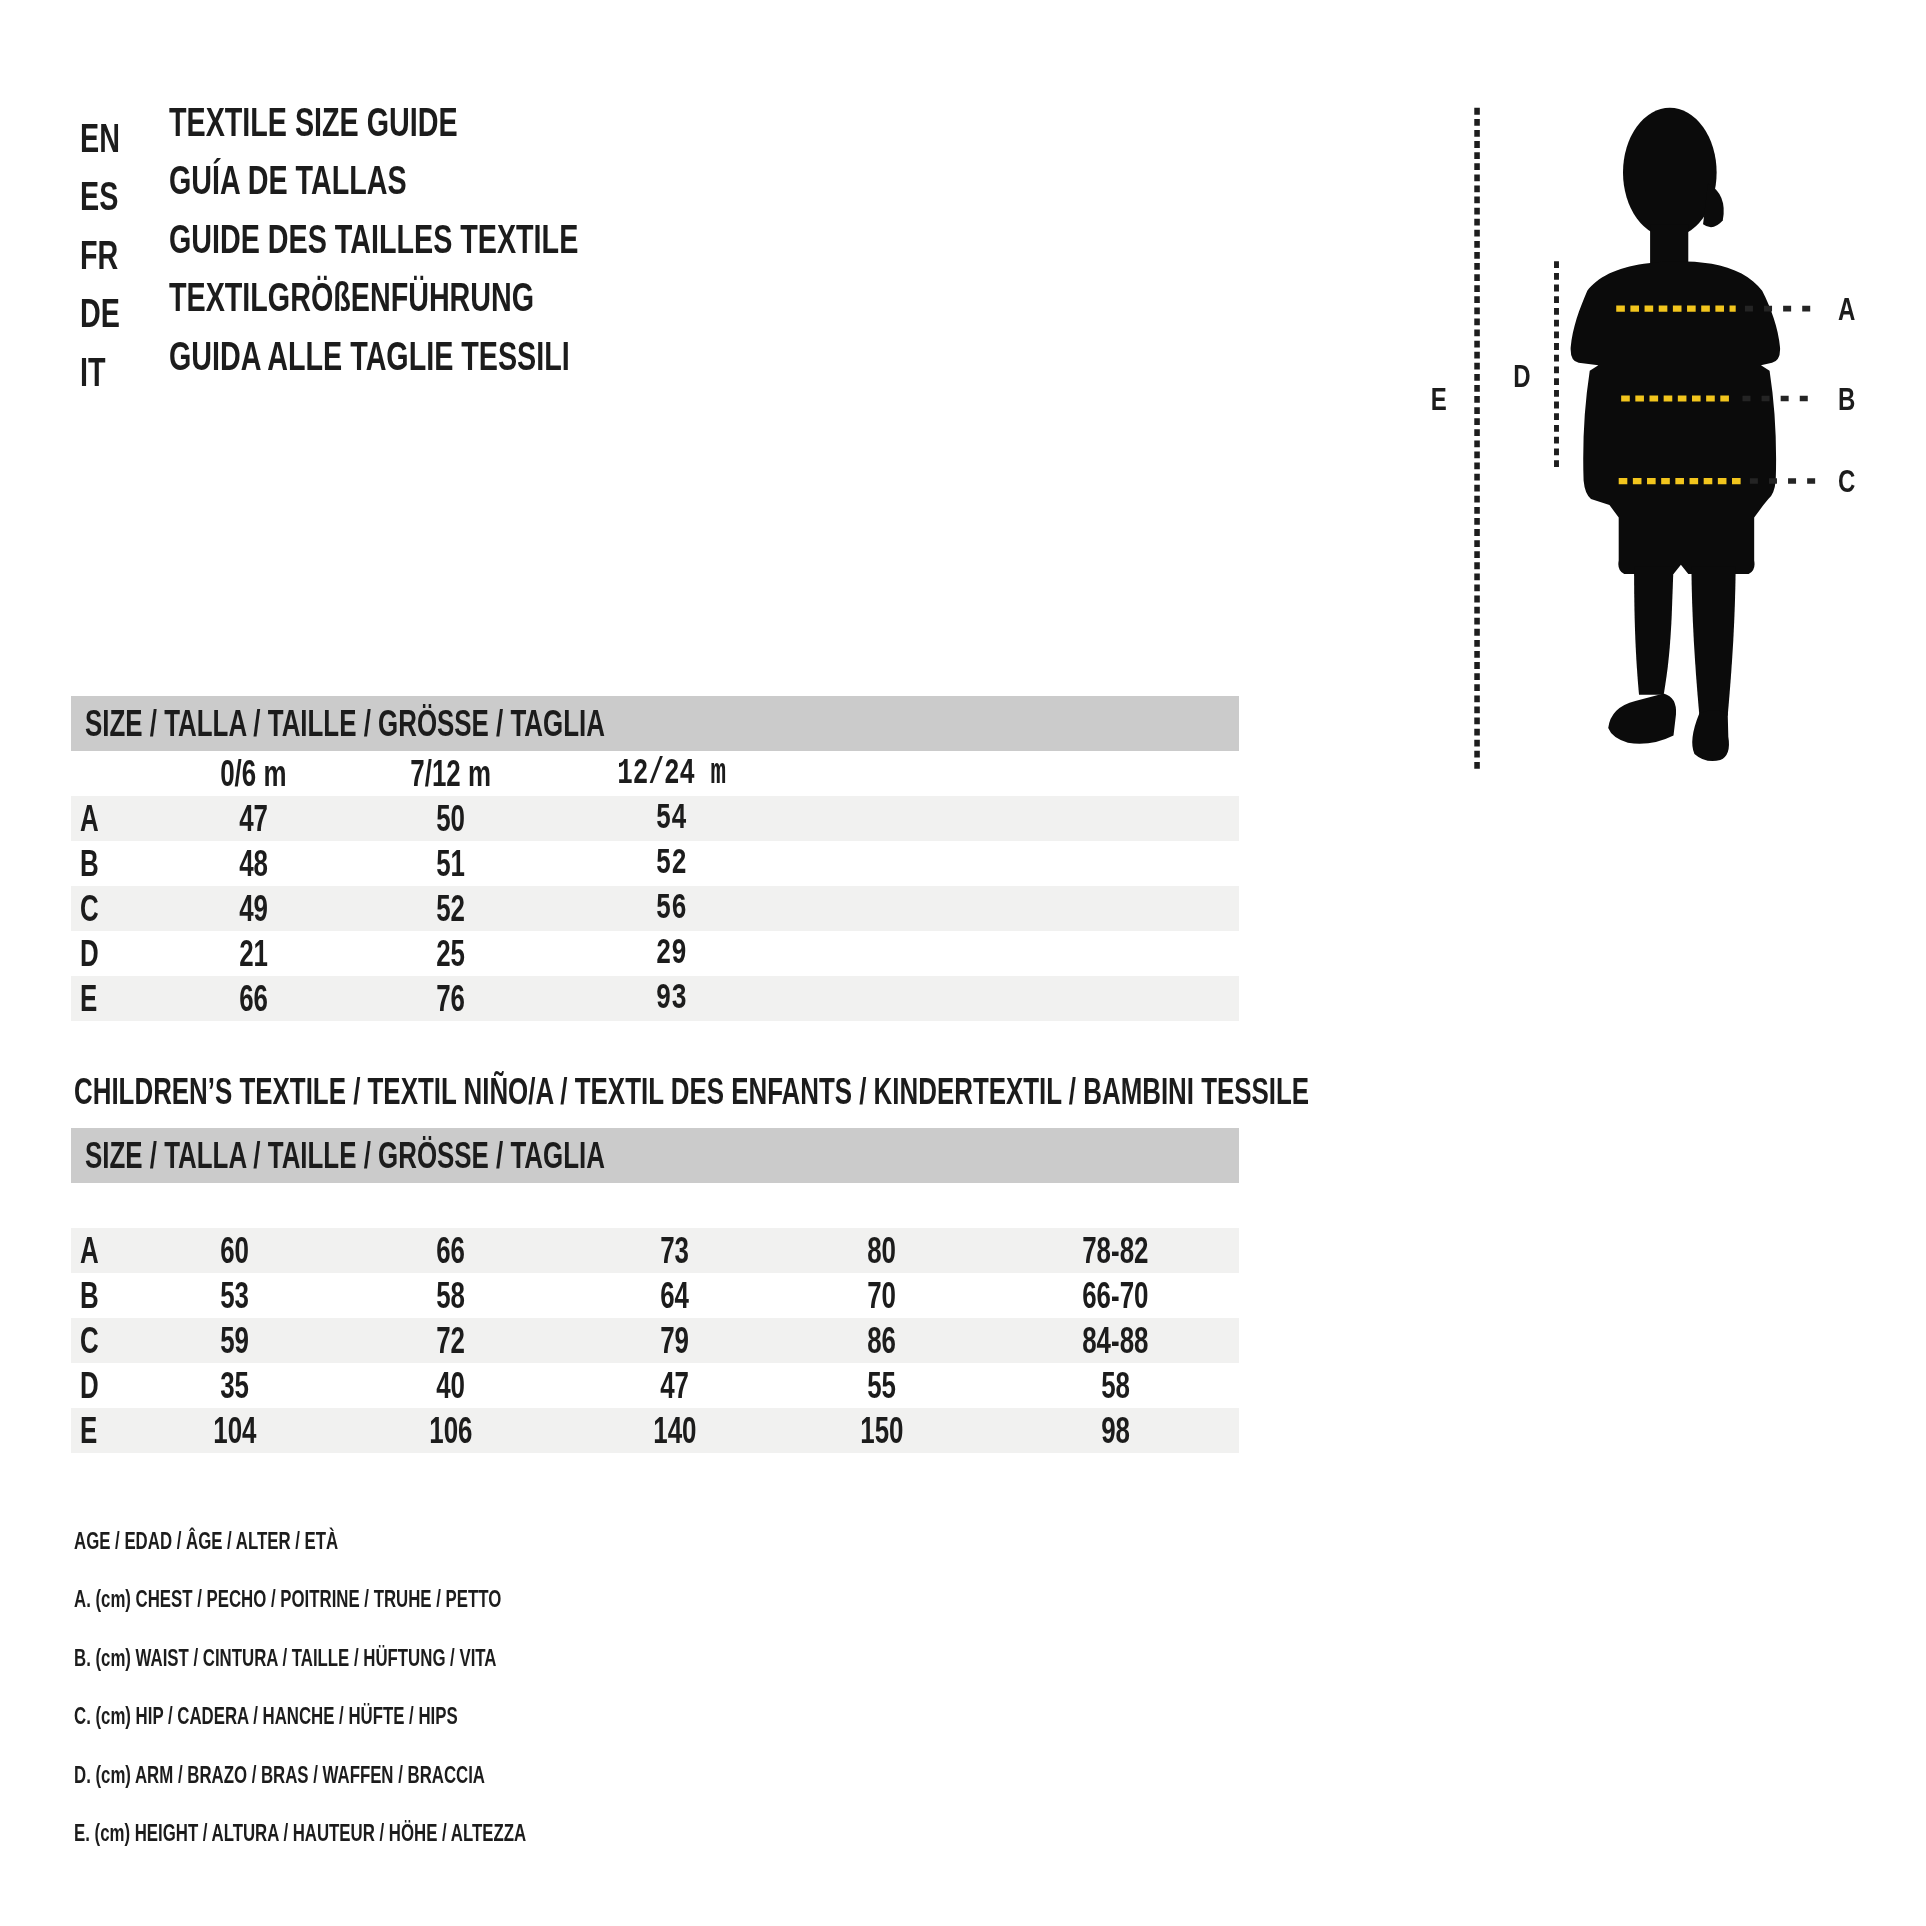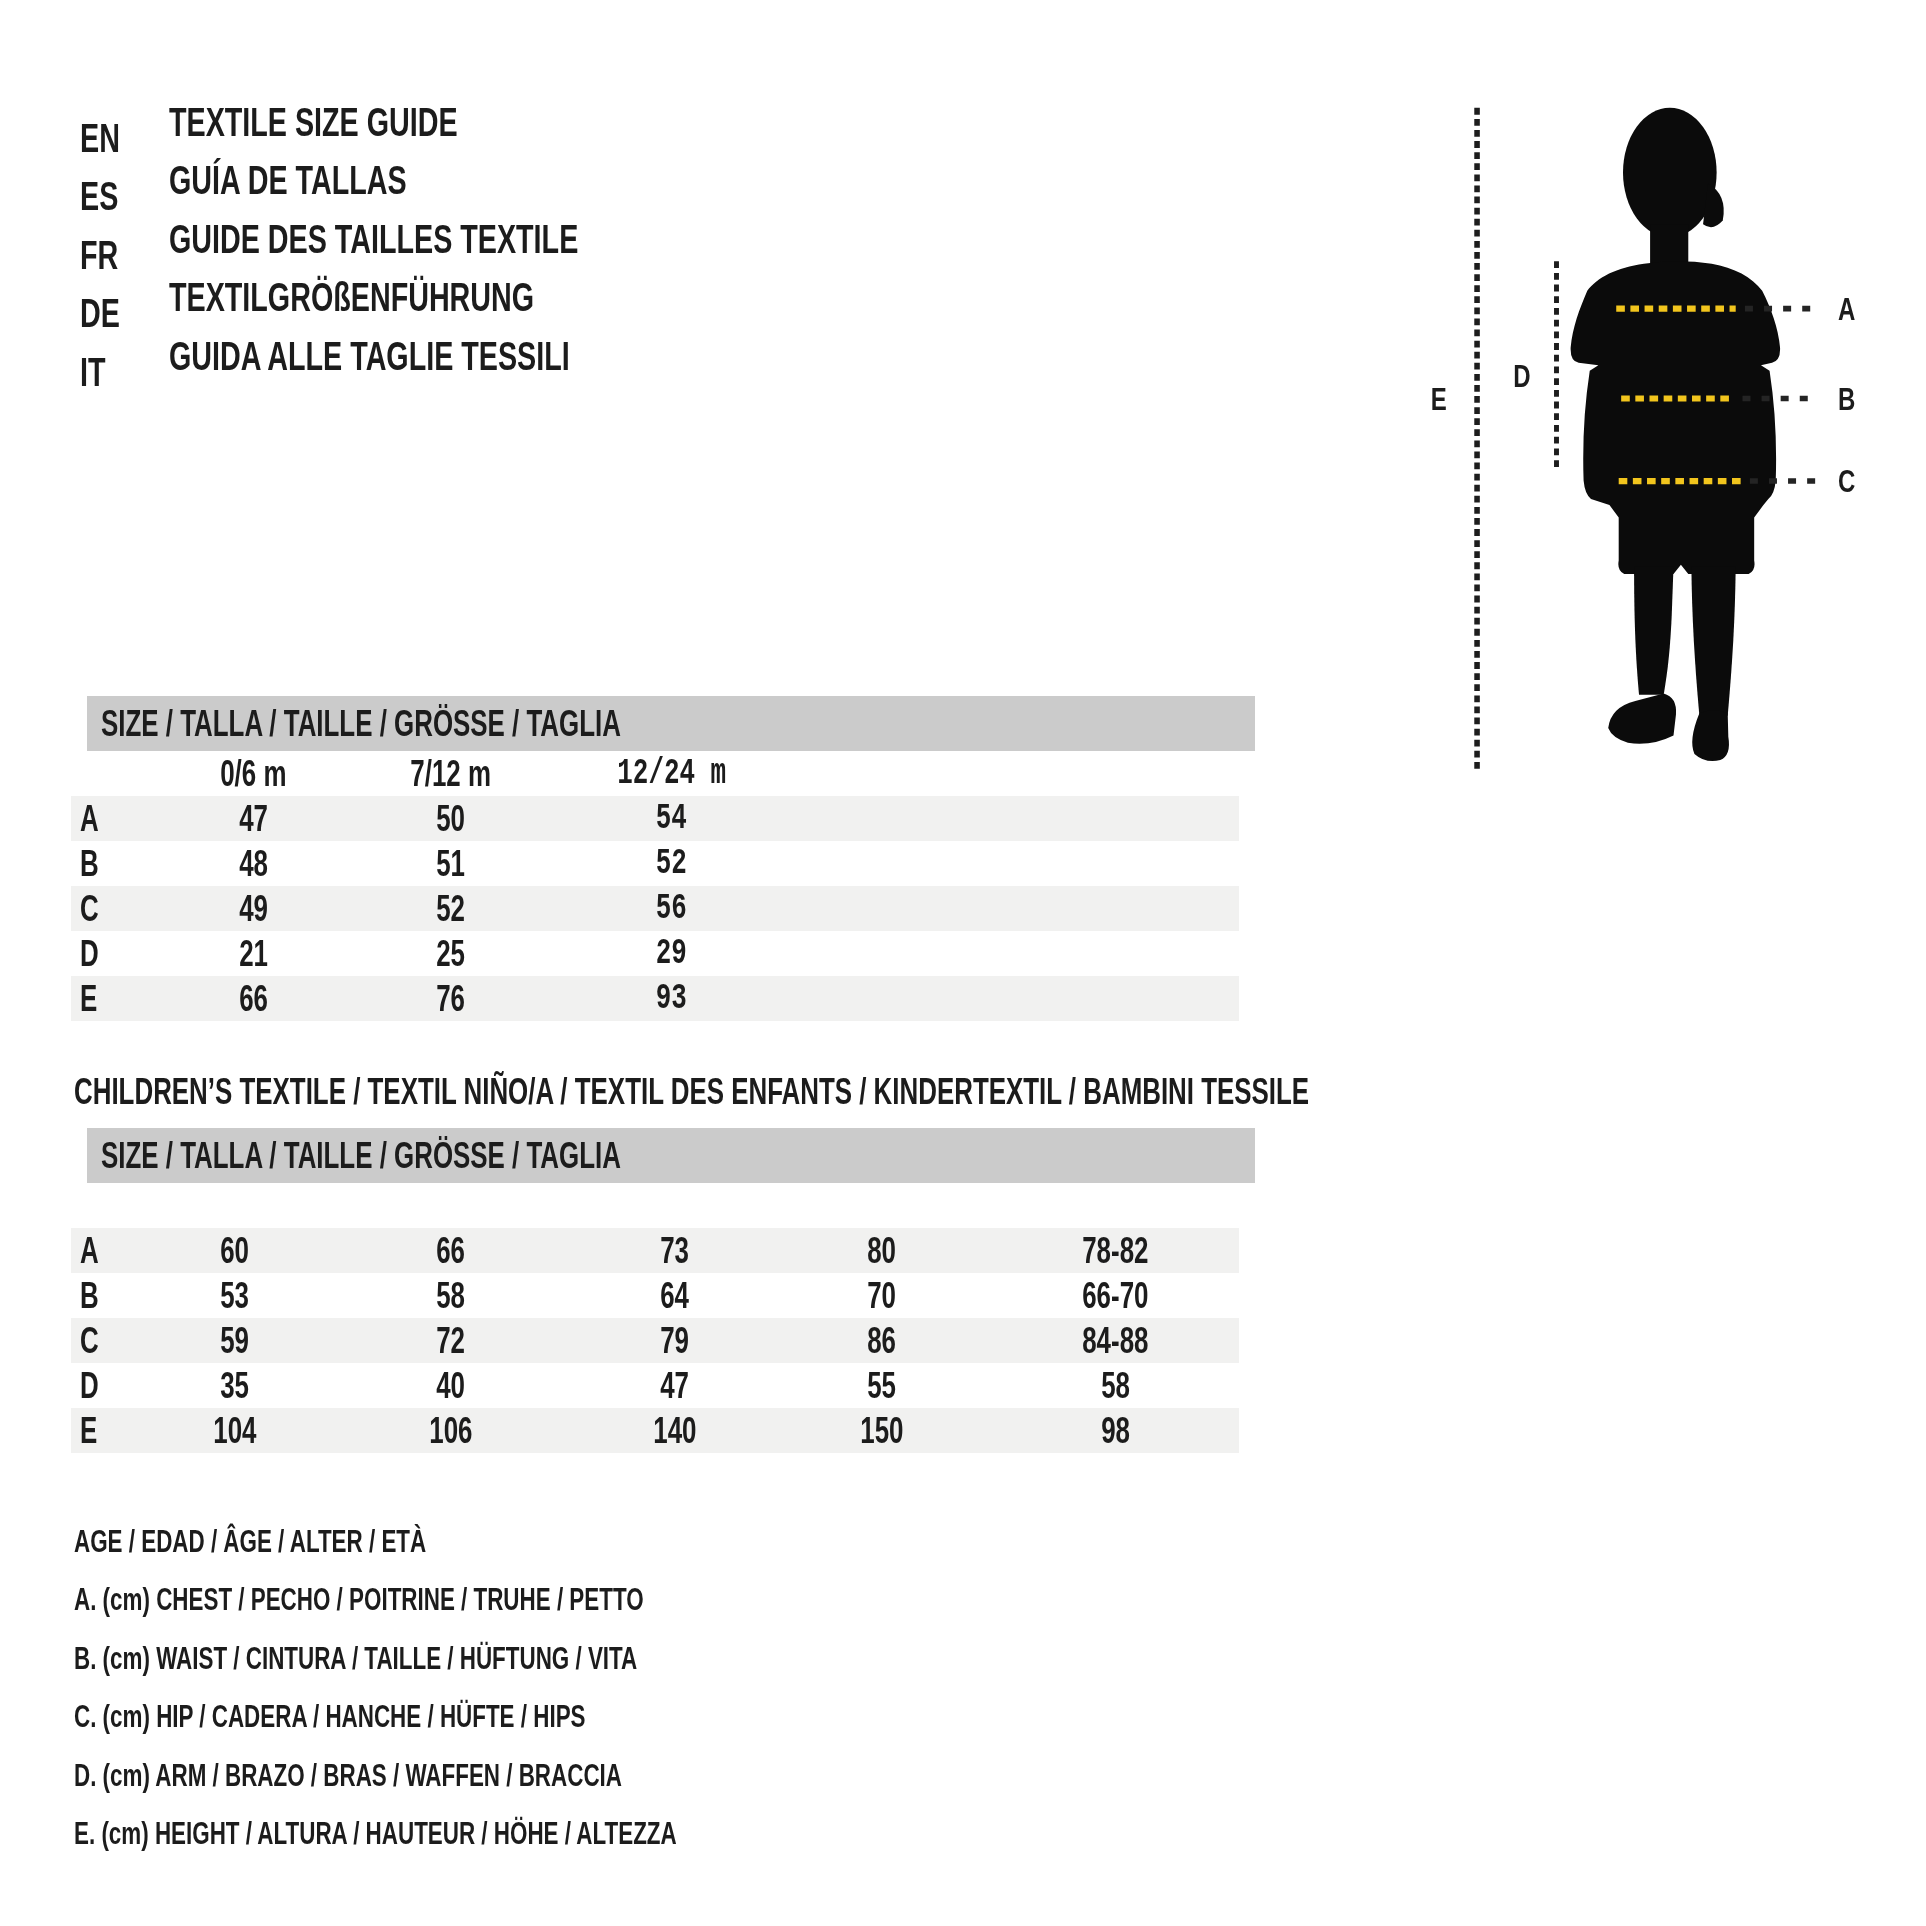--- a/index.html
+++ b/index.html
@@ -24,39 +24,39 @@
   
   .lang-row{position:absolute;left:80px;height:62px;line-height:62px;font-size:41px;}
   .lang-code{position:absolute;left:0;top:16px;height:62px;line-height:62px;text-decoration:underline;}
   .lang-title{position:absolute;left:89px;top:0;height:62px;line-height:62px;}
 
   
   .section-title{position:absolute;left:74px;height:62px;line-height:62px;font-size:37px;}
 
   
   .tbl{position:absolute;left:71px;width:1168px;}
-  .tbl-bar{position:absolute;left:16px;width:1168px;height:55px;line-height:55px;background:#cbcbcb;font-size:37px;}
+  .tbl-bar{position:absolute;left:0;width:1168px;height:55px;line-height:55px;background:#cbcbcb;font-size:37px;}
   .tbl-bar .cond{margin-left:13.6px;}
   .trow{position:absolute;left:0;width:1168px;height:45px;line-height:45px;font-size:37px;}
   .trow.stripe{background:#f1f1f0;}
   .cell{position:absolute;top:0;height:100%;text-align:center;}
   .cell-letter{position:absolute;left:9.2px;top:0;height:100%;text-align:left;width:74px;}
   
   .b1{left:90px;width:185px;}
   .b2{left:287px;width:185px;}
   .b3{left:508px;width:185px;font-family:Liberation Mono, monospace;}
   
   .k1{left:71px;width:185px;}
   .k2{left:287px;width:185px;}
   .k3{left:511px;width:185px;}
   .k4{left:718px;width:185px;}
   .k5{left:952px;width:185px;}
 
   
-  .legend-row{position:absolute;left:74px;height:62px;line-height:62px;font-size:32px;}
+  .legend-row{position:absolute;left:74px;height:62px;line-height:62px;font-size:24px;}
 
   
   .figure-wrap{position:absolute;left:1405px;top:86px;width:521px;height:715px;}
   svg text{font-family:"Liberation Sans", sans-serif;}
 </style>
 </head>
 <body>
 
 <div class="canvas">
 

